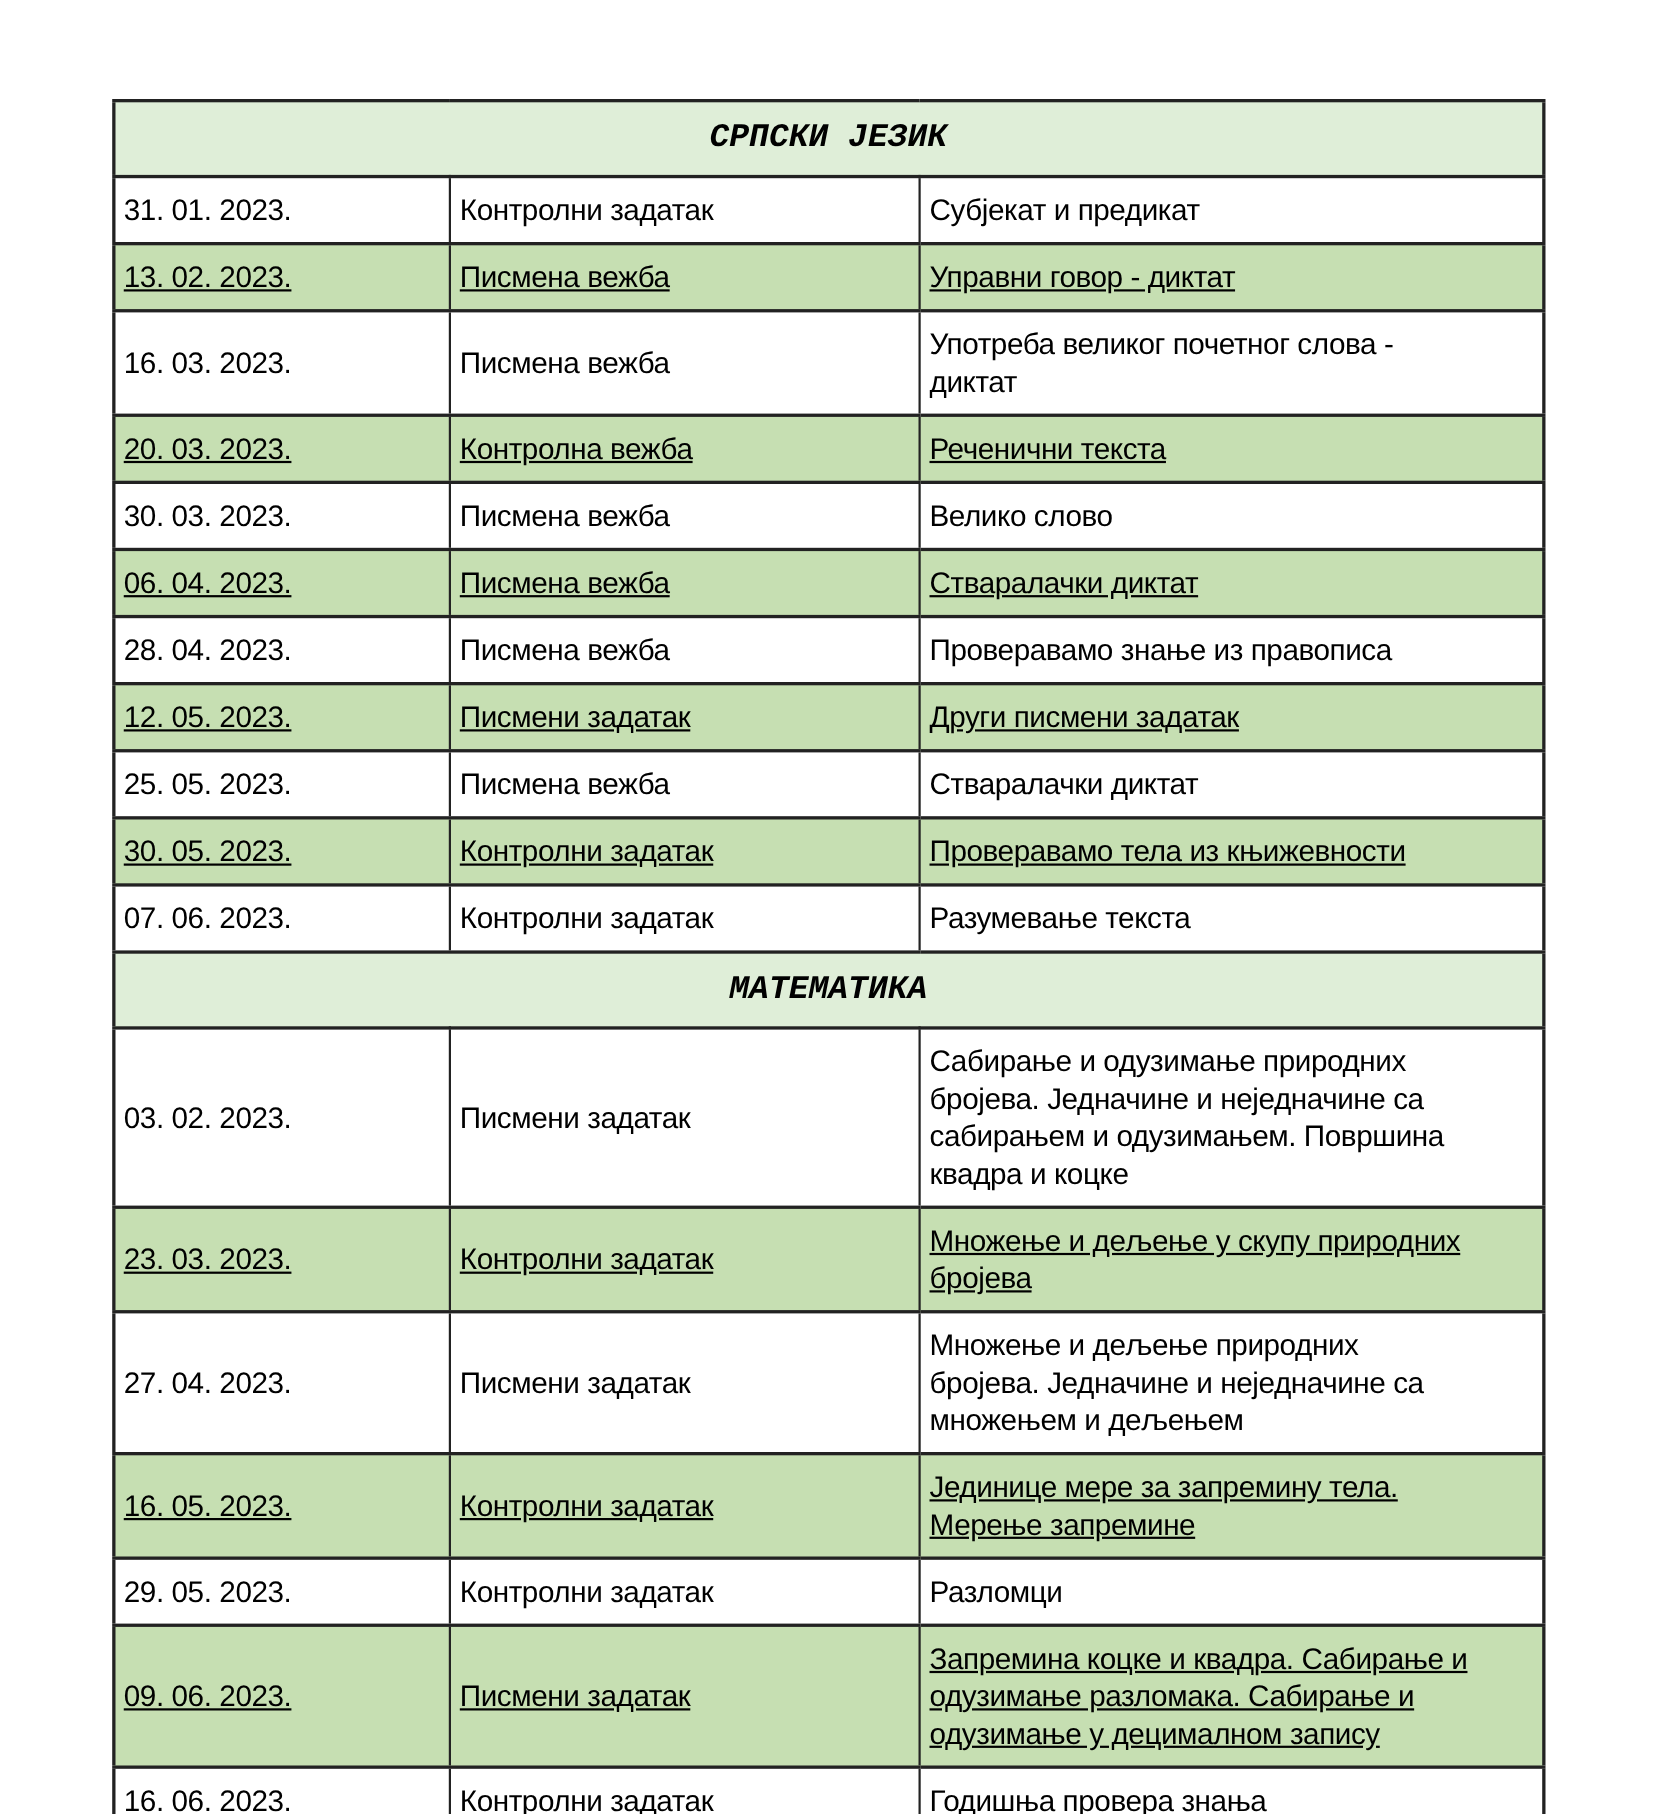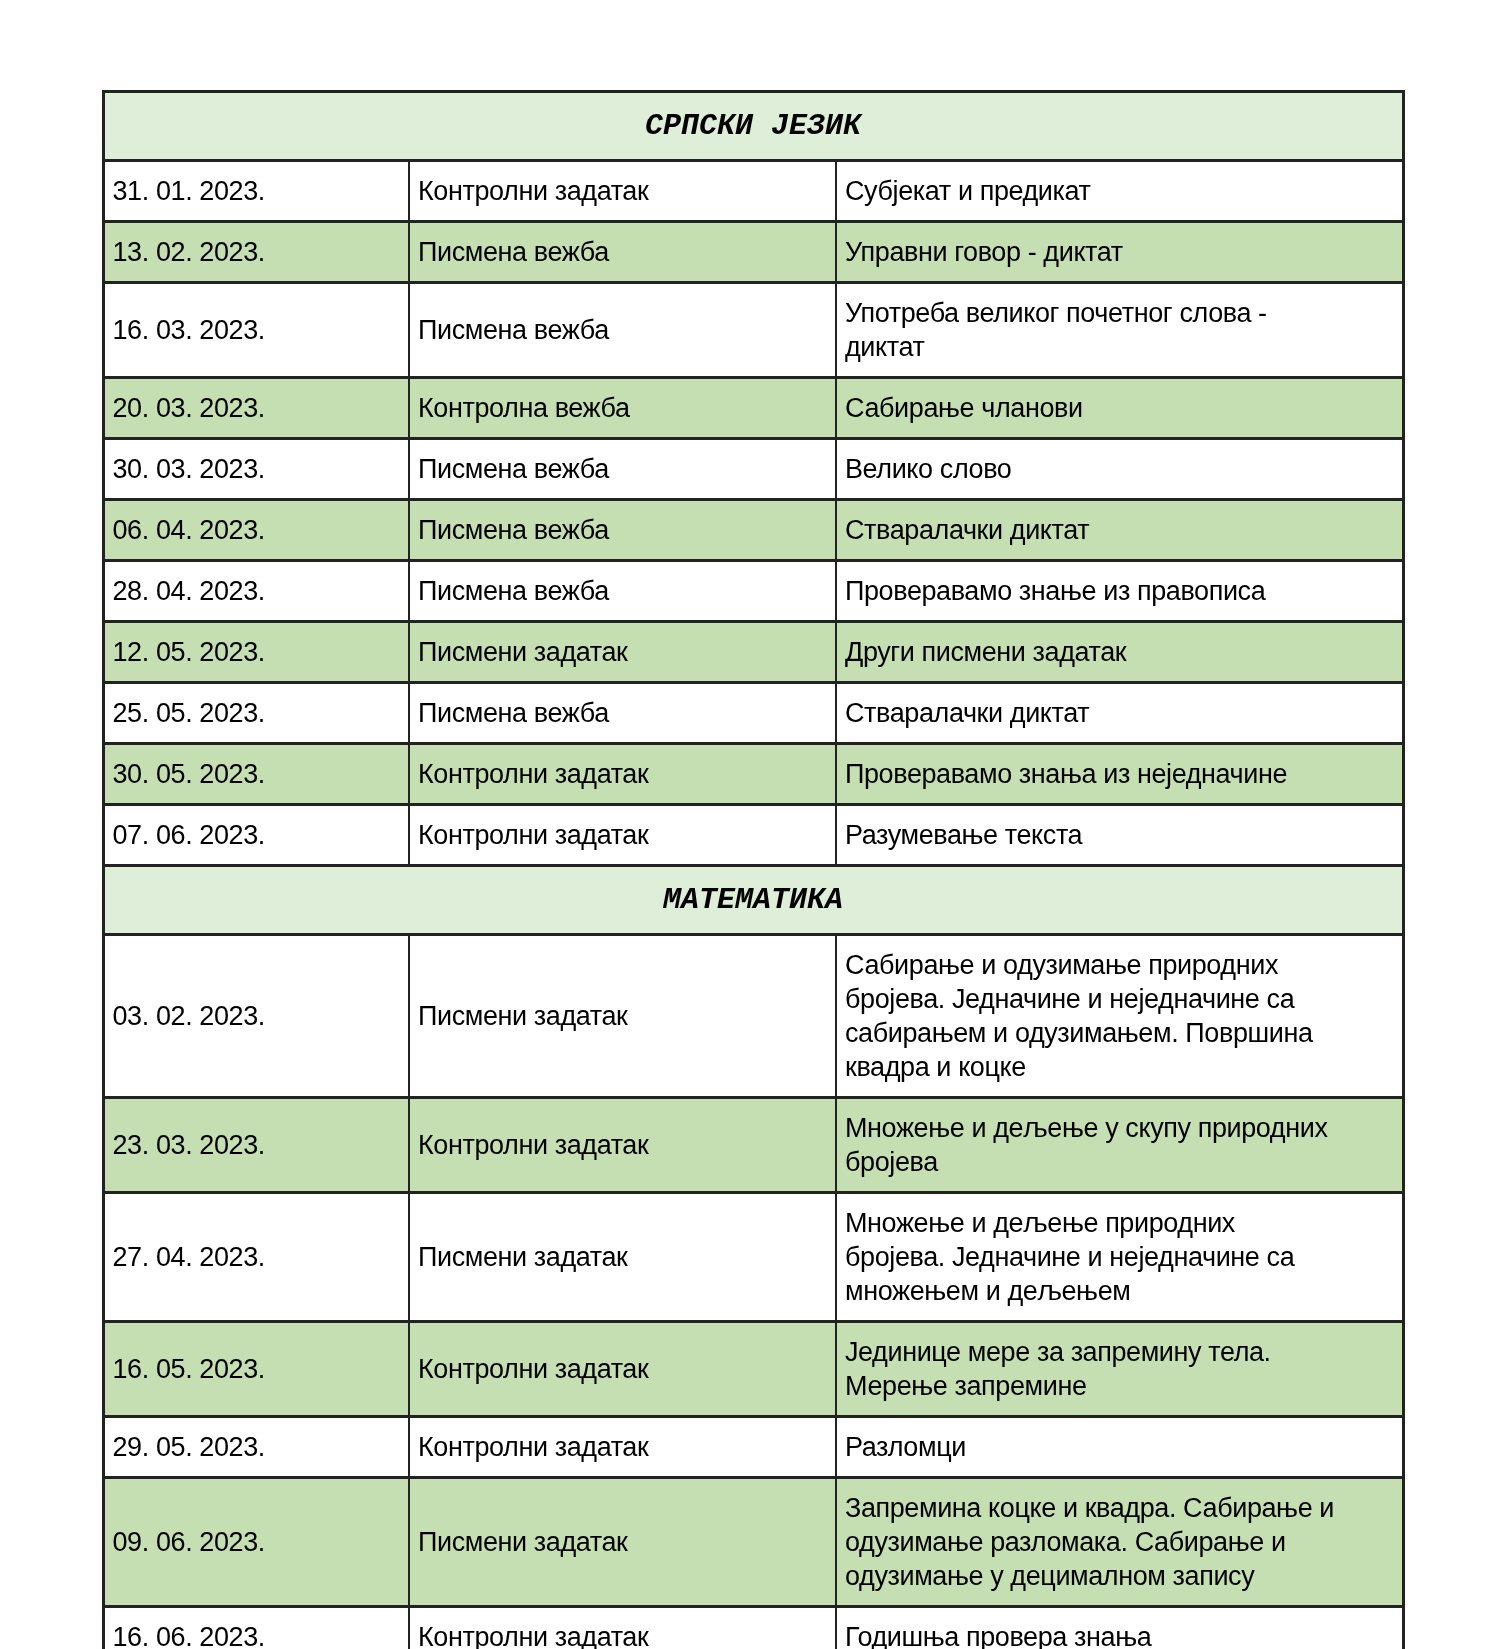--- a/index.html
+++ b/index.html
@@ -54,20 +54,21 @@
     font-size: 27px;
     line-height: 34px;
     letter-spacing: -0.4px;
     text-align: left;
     vertical-align: middle;
     padding: 12px 8px;
     white-space: pre-line;
   }
   tr.alt td {
     background: var(--row-alt-bg);
+    text-decoration: underline;
   }
 </style>
 </head>
 <body>
 
 <div class="page">
   <table class="schedule">
     <colgroup>
       <col class="c-date">
       <col class="c-type">
@@ -89,21 +90,21 @@
         </tr>
         <tr>
           <td>16. 03. 2023.</td>
           <td>Писмена вежба</td>
           <td>Употреба великог почетног слова -
 диктат</td>
         </tr>
         <tr class="alt">
           <td>20. 03. 2023.</td>
           <td>Контролна вежба</td>
-          <td>Сабирање чланови</td>
+          <td>Реченични текста</td>
         </tr>
         <tr>
           <td>30. 03. 2023.</td>
           <td>Писмена вежба</td>
           <td>Велико слово</td>
         </tr>
         <tr class="alt">
           <td>06. 04. 2023.</td>
           <td>Писмена вежба</td>
           <td>Стваралачки диктат</td>
@@ -119,21 +120,21 @@
           <td>Други писмени задатак</td>
         </tr>
         <tr>
           <td>25. 05. 2023.</td>
           <td>Писмена вежба</td>
           <td>Стваралачки диктат</td>
         </tr>
         <tr class="alt">
           <td>30. 05. 2023.</td>
           <td>Контролни задатак</td>
-          <td>Проверавамо знања из неједначине</td>
+          <td>Проверавамо тела из књижевности</td>
         </tr>
         <tr>
           <td>07. 06. 2023.</td>
           <td>Контролни задатак</td>
           <td>Разумевање текста</td>
         </tr>
         <tr>
           <th colspan="3" class="section-title">МАТЕМАТИКА</th>
         </tr>
         <tr>

